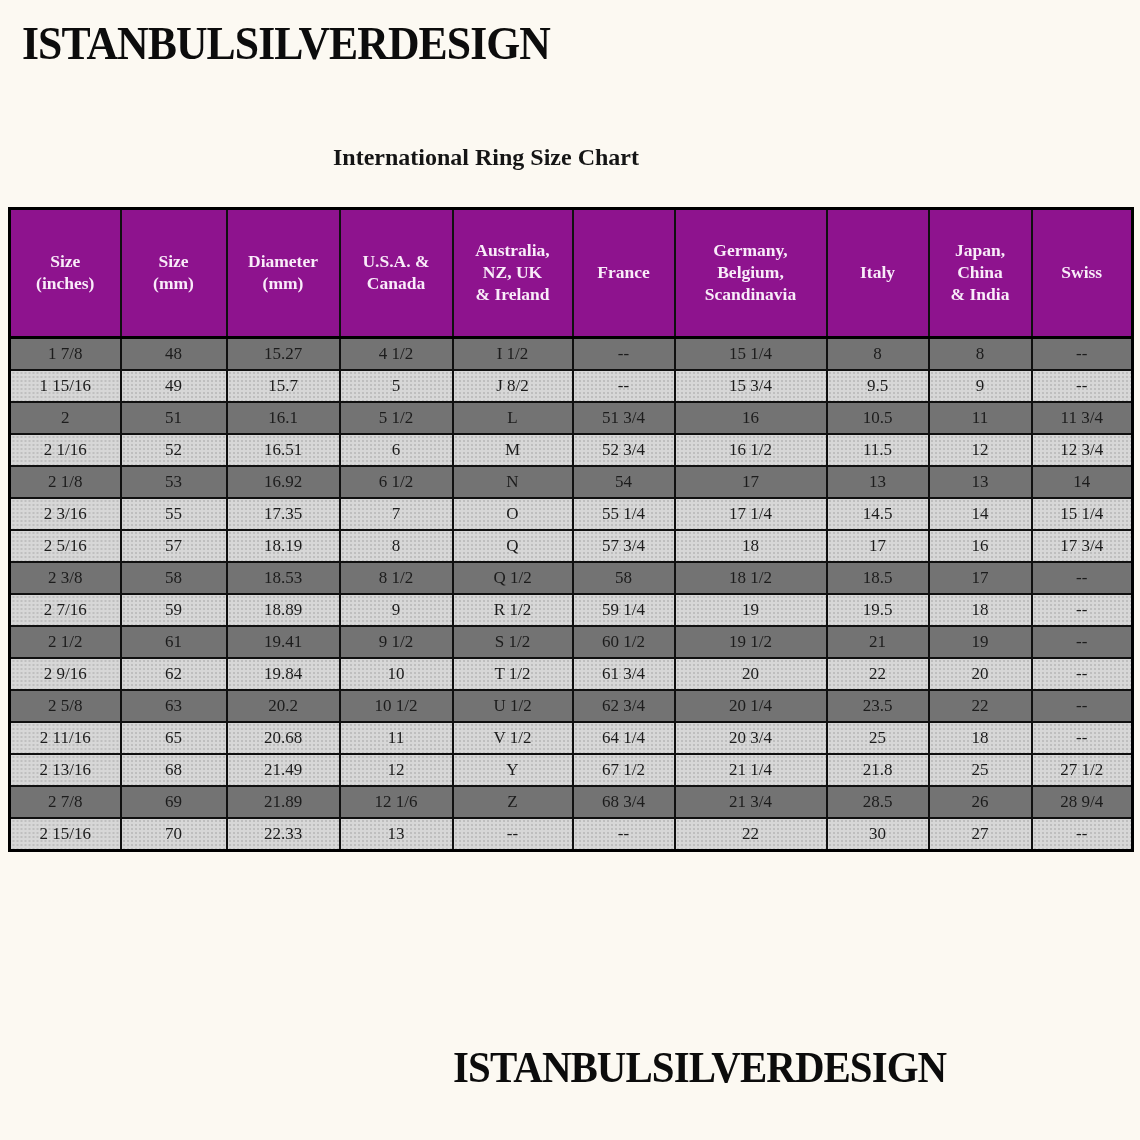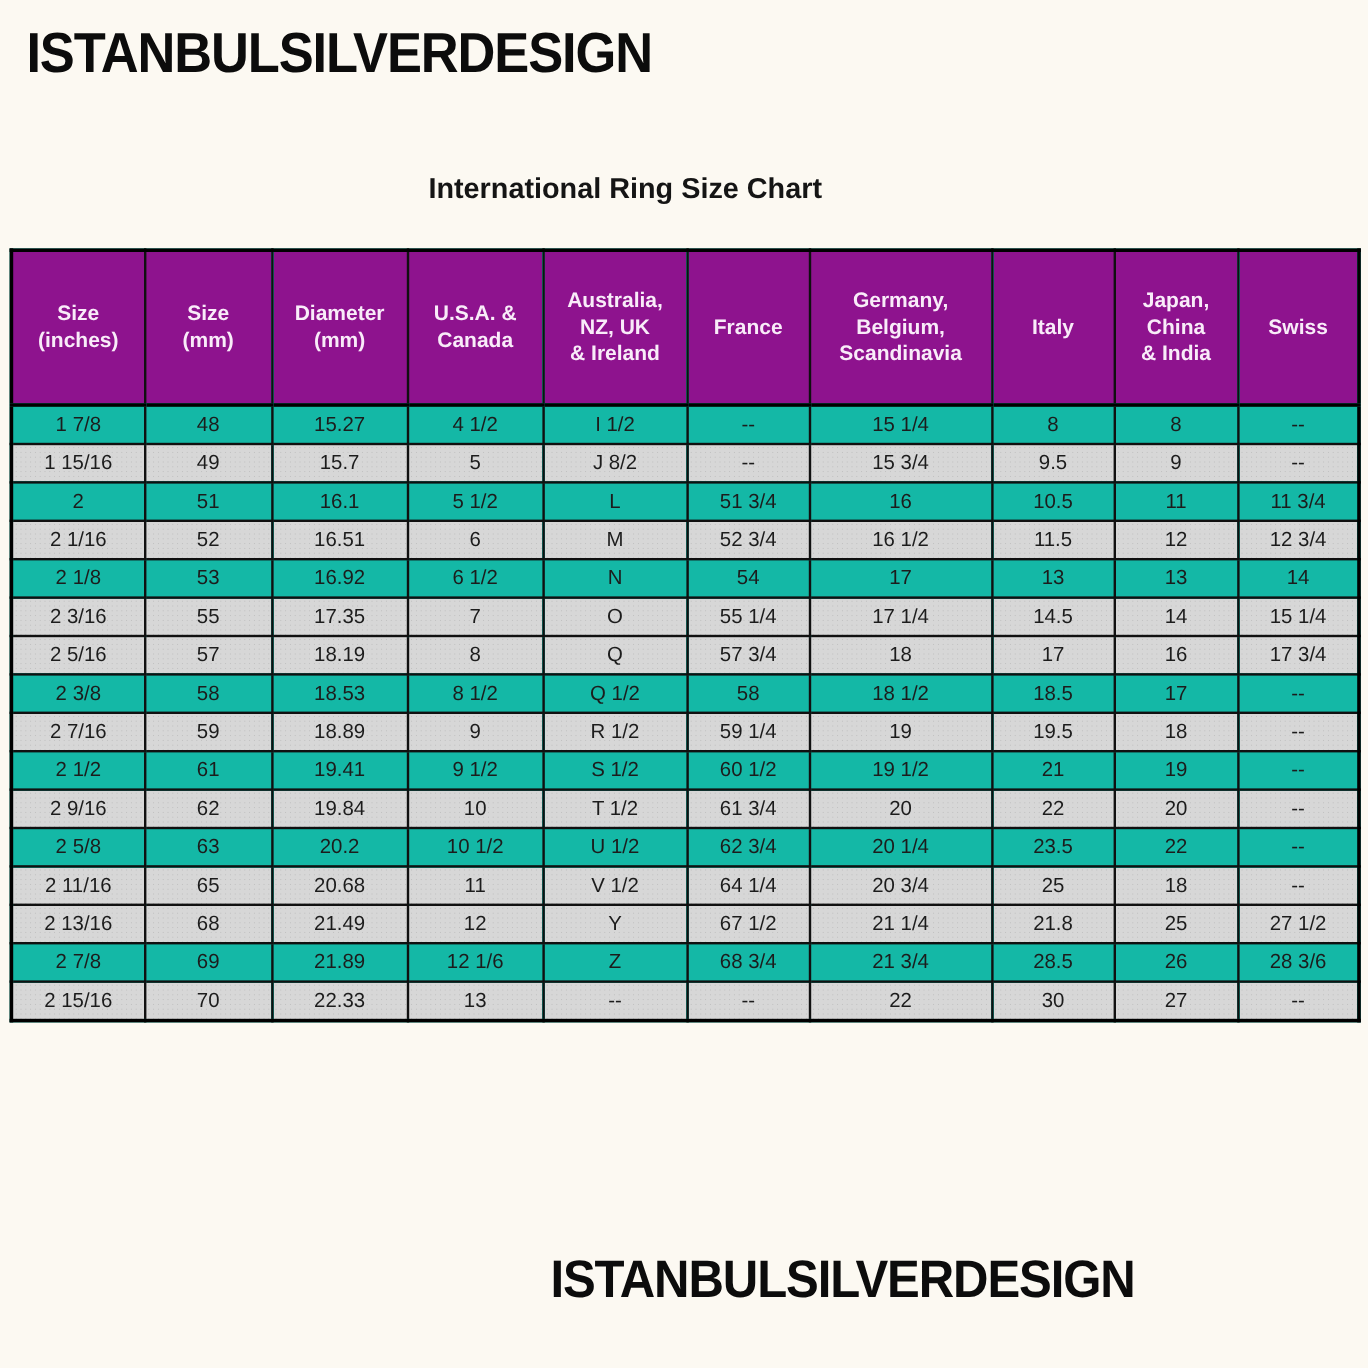--- a/index.html
+++ b/index.html
@@ -3,21 +3,21 @@
 <meta charset="utf-8">
 <style>
   html, body { margin: 0; padding: 0; }
   body {
     width: 1140px; height: 1140px;
     background: #fcf9f2;
     font-family: "Liberation Sans", sans-serif;
     color: #111;
     overflow: hidden;
   }
-  .page { position: relative; width: 972px; height: 1140px; }
+  .page { position: relative; width: 972px; height: 1140px; font-family: Liberation Serif, serif; }
 
   .brand {
     font-weight: 700;
     letter-spacing: -1px;
     color: #0c0c0c;
     transform: scaleX(0.93);
     white-space: nowrap;
   }
   .brand-top {
     position: absolute;
@@ -32,30 +32,29 @@
     transform-origin: right center;
   }
 
   .chart-title {
     position: absolute;
     top: 144px; left: 0; width: 100%;
     text-align: center;
     font-size: 24px;
     font-weight: 700;
     color: #151515;
-    margin-left: 35px;
   }
 
   table.ring-chart {
     position: absolute;
     top: 207px; left: 8px;
     width: 1123px;
     border-collapse: collapse;
     table-layout: fixed;
-    background: #14b8a6;
+    background: #737373;
     border: 3px solid #000;
   }
   table.ring-chart th, table.ring-chart td {
     border: 2px solid #101010;
     text-align: center;
     vertical-align: middle;
     overflow: hidden;
   }
   table.ring-chart th {
     background: #8e138e;
@@ -298,21 +297,21 @@
         <tr>
           <td>2 7/8</td>
           <td>69</td>
           <td>21.89</td>
           <td>12 1/6</td>
           <td>Z</td>
           <td>68 3/4</td>
           <td>21 3/4</td>
           <td>28.5</td>
           <td>26</td>
-          <td>28 3/6</td>
+          <td>28 9/4</td>
         </tr>
         <tr class="stripe">
           <td>2 15/16</td>
           <td>70</td>
           <td>22.33</td>
           <td>13</td>
           <td>--</td>
           <td>--</td>
           <td>22</td>
           <td>30</td>

